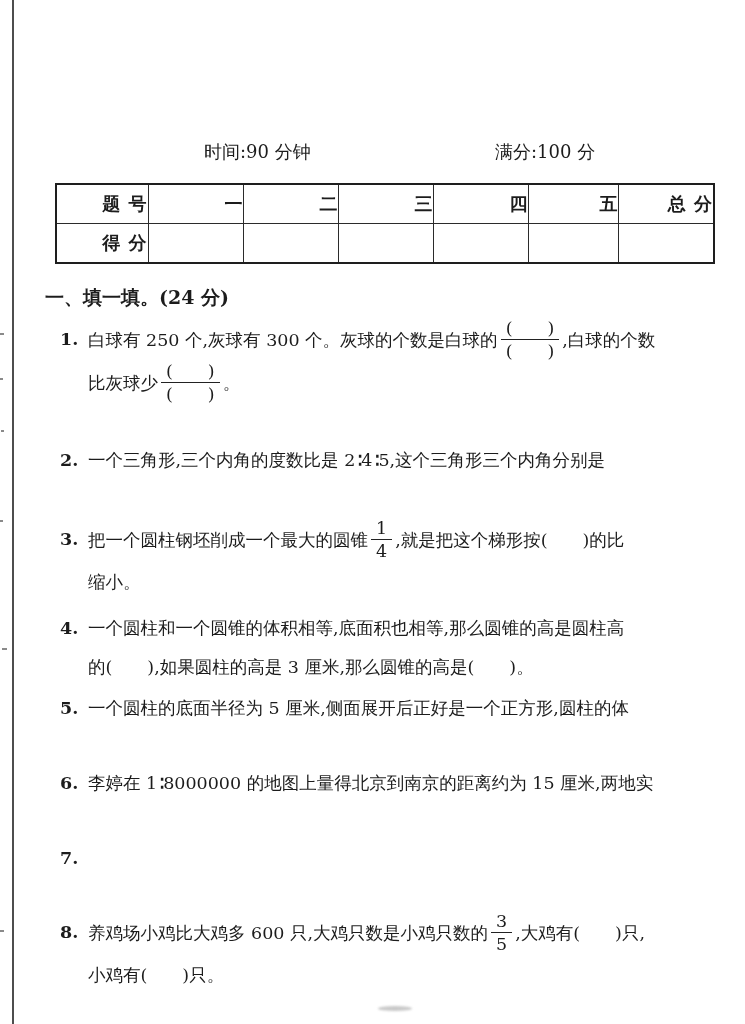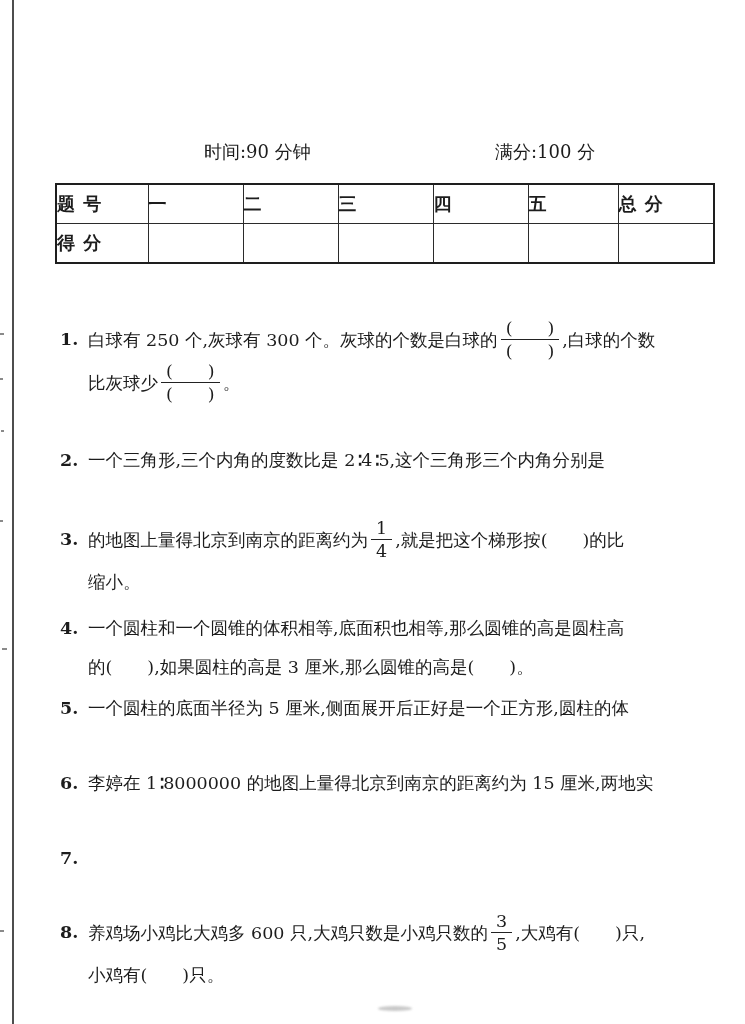--- a/index.html
+++ b/index.html
@@ -35,21 +35,21 @@
 
   
   table.score-table{
     position:absolute;left:55px;top:183px;
     border-collapse:collapse;
     width:658px;height:76px;
     table-layout:fixed;
   }
   table.score-table td{
     border:1px solid #2b2b2b;
-    text-align:left;vertical-align:middle;
+    text-align:right;vertical-align:middle;
     font-size:18px;font-weight:bold;
     height:38px;padding:0;
   }
   table.score-table{border:2px solid #1e1e1e;}
   table.score-table td.lbl{letter-spacing:1px;}
 
   
   .section-title{
     position:absolute;left:45px;top:285px;
     font-size:19px;font-weight:bold;
@@ -127,25 +127,26 @@
       <td></td>
       <td></td>
       <td></td>
       <td></td>
       <td></td>
       <td></td>
     </tr>
   </tbody>
     </table>
 
+  <div class="section-title">一、填一填。(24 分)</div>
 
   <div class="questions">
       <div class="question q1"><span class="qno">1.</span><span>白球有 250 个,灰球有 300 个。灰球的个数是白球的</span><span class="frac"><span class="num">(　　)</span><span class="den">(　　)</span></span><span>,白球的个数</span><br><span>比灰球少</span><span class="frac"><span class="num">(　　)</span><span class="den">(　　)</span></span><span>。</span></div>
       <div class="question q2"><span class="qno">2.</span><span>一个三角形,三个内角的度数比是 2∶4∶5,这个三角形三个内角分别是</span><br></div>
-      <div class="question q3"><span class="qno">3.</span><span>的地图上量得北京到南京的距离约为</span><span class="frac"><span class="num">1</span><span class="den">4</span></span><span>,就是把这个梯形按(　　)的比</span><br><span>缩小。</span></div>
+      <div class="question q3"><span class="qno">3.</span><span>把一个圆柱钢坯削成一个最大的圆锥</span><span class="frac"><span class="num">1</span><span class="den">4</span></span><span>,就是把这个梯形按(　　)的比</span><br><span>缩小。</span></div>
       <div class="question q4"><span class="qno">4.</span><span>一个圆柱和一个圆锥的体积相等,底面积也相等,那么圆锥的高是圆柱高</span><br><span>的(　　),如果圆柱的高是 3 厘米,那么圆锥的高是(　　)。</span></div>
       <div class="question q5"><span class="qno">5.</span><span>一个圆柱的底面半径为 5 厘米,侧面展开后正好是一个正方形,圆柱的体</span><br></div>
       <div class="question q6"><span class="qno">6.</span><span>李婷在 1∶8000000 的地图上量得北京到南京的距离约为 15 厘米,两地实</span><br></div>
       <div class="question q7"><span class="qno">7.</span><br></div>
       <div class="question q8"><span class="qno">8.</span><span>养鸡场小鸡比大鸡多 600 只,大鸡只数是小鸡只数的</span><span class="frac"><span class="num">3</span><span class="den">5</span></span><span>,大鸡有(　　)只,</span><br><span>小鸡有(　　)只。</span></div>
     </div>
 
 </div>
 
 </body></html>

